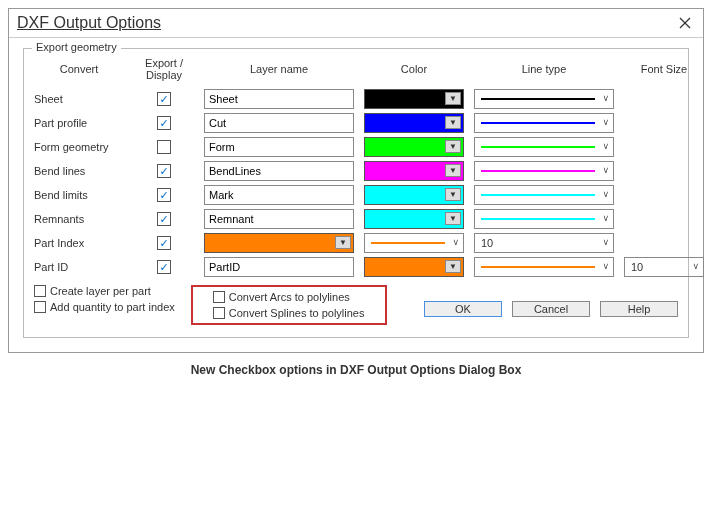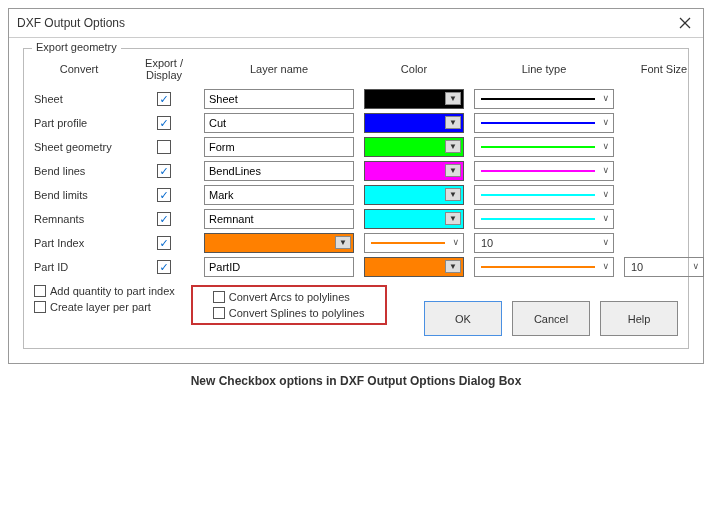--- a/index.html
+++ b/index.html
@@ -1,19 +1,19 @@
 <!DOCTYPE html>
 <html><head>
 <meta charset="utf-8">
 <style>
   * { box-sizing: border-box; font-family: Arial, sans-serif; }
   body { margin: 0; padding: 8px; background: #fff; font-size: 11px; color: #333; }
   .dialog { border: 1px solid #999; width: 696px; }
   .titlebar { display: flex; align-items: center; justify-content: space-between; padding: 4px 8px; border-bottom: 1px solid #ccc; }
-  .titlebar-title { font-size: 12px; }
+  .titlebar-title { font-size: 16px; text-decoration: underline; }
   .close-btn { width: 20px; height: 20px; display: flex; align-items: center; justify-content: center; cursor: pointer; }
   .body { padding: 10px 14px 14px 14px; }
   .fieldset { border: 1px solid #bbb; padding: 8px 10px 12px 10px; position: relative; }
   .fieldset-legend { position: absolute; top: -8px; left: 8px; background: #fff; padding: 0 4px; font-size: 11px; }
   .header-row, .row { display: grid; grid-template-columns: 90px 60px 150px 100px 140px 80px; gap: 10px; align-items: center; }
   .header-row { margin-bottom: 8px; }
   .header-row div { text-align: center; font-size: 11px; }
   .row { margin-bottom: 4px; }
   .row-label { font-size: 11px; }
   .chk-wrap { display: flex; justify-content: center; }
@@ -26,21 +26,21 @@
   .linetype::after { content: "∨"; position: absolute; right: 4px; top: 3px; font-size: 9px; color: #555; }
   .line-sample { width: 100%; height: 0; border-top: 2px solid; }
   .fontsize { width: 100%; height: 20px; border: 1px solid #888; position: relative; display: flex; align-items: center; padding: 0 18px 0 6px; cursor: pointer; font-size: 11px; }
   .fontsize::after { content: "∨"; position: absolute; right: 4px; top: 3px; font-size: 9px; color: #555; }
   .bottom { display: flex; margin-top: 8px; gap: 16px; align-items: flex-start; }
   .bottom-left { display: flex; flex-direction: column; gap: 4px; }
   .bottom-left label { display: flex; align-items: center; gap: 4px; font-size: 11px; }
   .bottom-mid { border: 2px solid #c83232; padding: 4px 20px; display: flex; flex-direction: column; gap: 4px; }
   .bottom-mid label { display: flex; align-items: center; gap: 4px; font-size: 11px; }
   .bottom-right { display: flex; gap: 10px; margin-left: auto; margin-top: 16px; }
-  .btn { width: 78px; height: 35px; border: 1px solid #888; background: #eee; display: flex; align-items: center; justify-content: center; font-size: 11px; cursor: pointer; }
+  .btn { width: 78px; height: 16px; border: 1px solid #888; background: #eee; display: flex; align-items: center; justify-content: center; font-size: 11px; cursor: pointer; }
   .btn.primary { border: 1px solid #4a90e2; }
   .caption { text-align: center; font-weight: bold; font-size: 12px; margin-top: 10px; }
   .chk-sm { width: 12px; height: 12px; border: 1px solid #555; display: inline-block; }
 </style>
 </head>
 <body>
 
 <div class="dialog">
   <div class="titlebar">
     <span class="titlebar-title">DXF Output Options</span>
@@ -83,21 +83,21 @@
               <div class="chk checked"></div>
             </div>
     <input class="text-input" value="Cut" style="">
     <div class="color-swatch" style="background:#0000ff"></div>
     <div class="linetype">
               <div class="line-sample" style="border-color:#0000ff"></div>
             </div>
     <div></div>
   </div>
           <div class="row">
-    <div class="row-label">Sheet geometry</div>
+    <div class="row-label">Form geometry</div>
     <div class="chk-wrap">
               <div class="chk "></div>
             </div>
     <input class="text-input" value="Form" style="">
     <div class="color-swatch" style="background:#00ff00"></div>
     <div class="linetype">
               <div class="line-sample" style="border-color:#00ff00"></div>
             </div>
     <div></div>
   </div>
@@ -159,25 +159,25 @@
               <div class="line-sample" style="border-color:#ff8000"></div>
             </div>
     <div class="fontsize">10</div>
   </div>
         </div>
 
       <div class="bottom">
         <div class="bottom-left">
           <label>
               <span class="chk-sm"></span>
-              <span>Add quantity to part index</span>
+              <span>Create layer per part</span>
             </label>
           <label>
               <span class="chk-sm"></span>
-              <span>Create layer per part</span>
+              <span>Add quantity to part index</span>
             </label>
         </div>
         <div class="bottom-mid">
           <label>
               <span class="chk-sm"></span>
               <span>Convert Arcs to polylines</span>
             </label>
           <label>
               <span class="chk-sm"></span>
               <span>Convert Splines to polylines</span>

